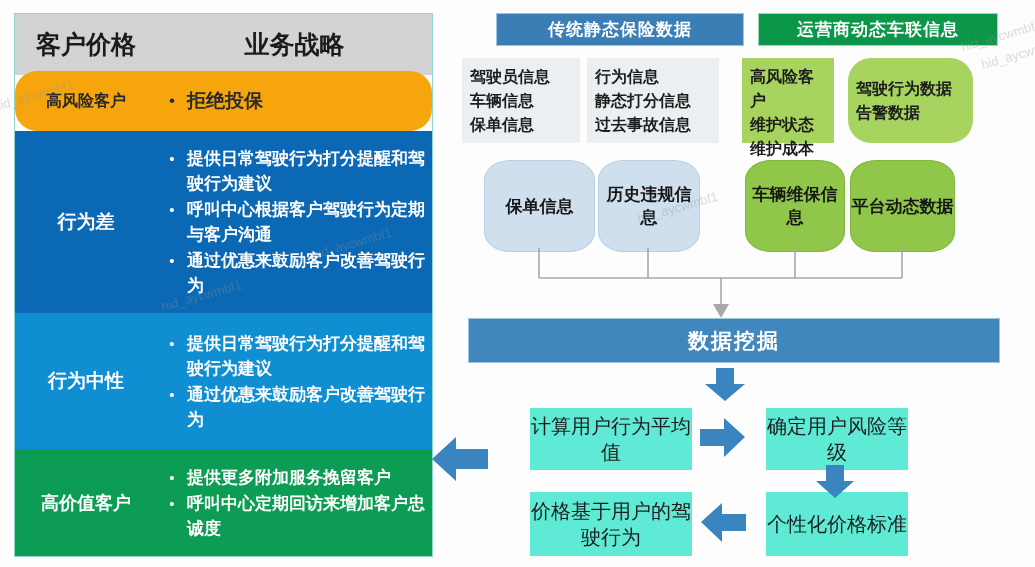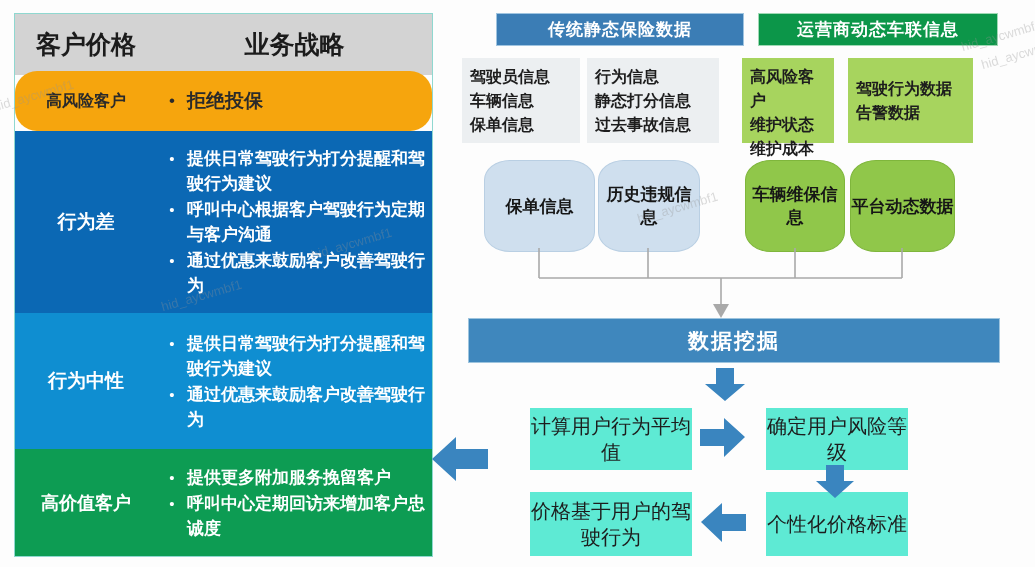--- a/index.html
+++ b/index.html
@@ -66,21 +66,21 @@
   .hdr-green{left:732px;top:13px;width:240px;background:#0c9649;border:1px solid #9fd9b4;}
 
   .ibox{
     position:absolute;box-sizing:border-box;padding:7px 6px 6px 8px;
     font-size:16px;line-height:24px;font-weight:bold;color:#1d1d1d;
   }
   .ibox.gray1{left:462px;top:58px;width:118px;height:85px;background:#eceff1;}
   .ibox.gray2{left:587px;top:58px;width:132px;height:85px;background:#eceff1;}
   .ibox.grn1{left:742px;top:58px;width:92px;height:85px;background:#a7d45e;}
   .ibox.grn2{left:848px;top:58px;width:125px;height:85px;background:#a7d45e;
-    display:flex;flex-direction:column;justify-content:center;}
+    display:flex;flex-direction:column;justify-content:center;border-radius:23px;}
 
   
   .cyl{position:absolute;top:160px;height:92px;border-radius:26px/20px;
     display:flex;align-items:center;justify-content:center;text-align:center;
     font-size:17px;font-weight:bold;line-height:23px;color:#161616;box-sizing:border-box;}
   .cyl.blue{background:#cfdfee;border:1px solid #b9cfe3;}
   .cyl.green{background:#90c74a;border:1px solid #7fb63c;}
   .cyl.c1{left:484px;width:111px;}
   .cyl.c2{left:598px;width:102px;}
   .cyl.c3{left:745px;width:100px;}

